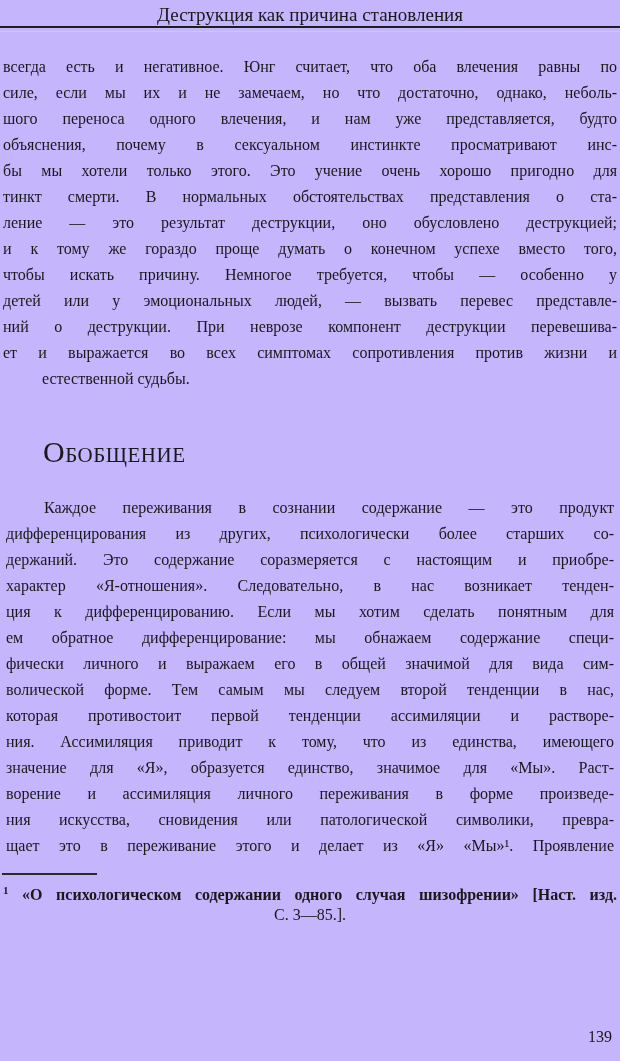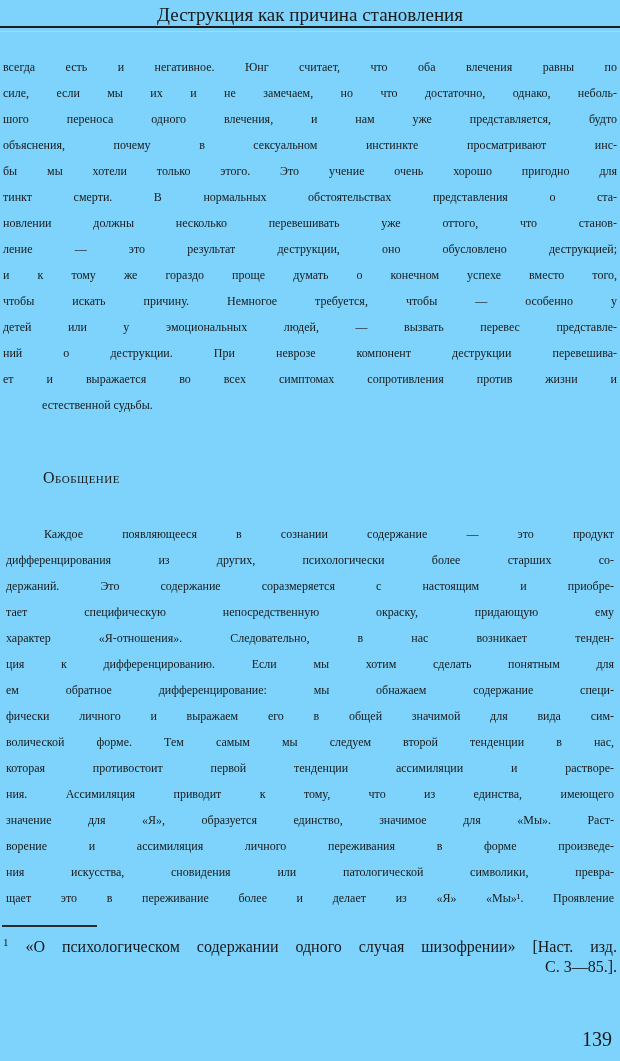--- a/index.html
+++ b/index.html
@@ -1,56 +1,56 @@
 <!DOCTYPE html>
 <html><head>
 <meta charset="utf-8">
 <style>
   html, body { margin: 0; padding: 0; background: #e8e8e6; }
   .page {
     position: relative;
     width: 620px;
     height: 1061px;
     margin: 0 auto;
-    background: #7dd3fc;
+    background: #c4b5fd;
     color: #191919;
     font-family: "Liberation Serif", "DejaVu Serif", serif;
     overflow: hidden;
   }
   .running-head {
     padding-top: 4px;
     height: 21px;
     line-height: 21px;
     text-align: center;
     font-size: 19px;
   }
   .head-rule  { margin-top: 1px; border-top: 2px solid #1e1e1e; height: 0; }
   .head-rule-ghost { margin-top: 3px; border-top: 1px solid #cfcfc9; height: 0; }
 
   .body-text { margin-top: 22px; padding: 0 3px 0 3px; }
 
   .line {
     height: 26px;
     line-height: 26px;
-    font-size: 12px;
+    font-size: 16px;
     text-align: justify;
     text-align-last: justify;
     -moz-text-align-last: justify;
     overflow: hidden;
     white-space: normal;
   }
   .line.indent  { text-indent: 38px; }
   .line.endline { text-align-last: left; margin-left: 39px; -moz-text-align-last: left; }
 
   .section-heading {
     margin: 46px 0 0 40px;
     height: 27px;
     line-height: 27px;
     font-variant: small-caps;
-    font-size: 16px;
+    font-size: 30px;
     letter-spacing: 0.5px;
   }
   .para-2 { margin-top: 30px; padding: 0 3px; }
 
   .footnote-rule {
     margin: 14px 0 0 2px;
     width: 95px;
     border-top: 2px solid #2a2a2a;
     height: 0;
   }
@@ -58,77 +58,76 @@
     margin-top: 10px;
     padding: 0 3px;
     font-size: 16px;
     line-height: 20px;
   }
   .fn-line-1 {
     text-align: justify;
     text-align-last: justify;
     -moz-text-align-last: justify;
     overflow: hidden;
+    font-weight: bold;
   }
-  .fn-line-2 { text-align: right; }
+  .fn-line-2 { text-align: center; }
   sup.fn-marker { font-size: 11px; line-height: 0; }
 
   .page-number {
     position: absolute;
     top: 1028px;
     right: 8px;
-    font-size: 20px;
+    font-size: 16px;
   }
 </style>
 </head>
 <body>
 
 <div class="page">
 
   <div class="running-head">Деструкция как причина становления</div>
   <div class="head-rule"></div>
   <div class="head-rule-ghost"></div>
 
   <div class="body-text">
 
     <div class="paragraph">
         <div class="line">всегда есть и негативное. Юнг считает, что оба влечения равны по</div>
         <div class="line">силе, если мы их и не замечаем, но что достаточно, однако, неболь-</div>
         <div class="line">шого переноса одного влечения, и нам уже представляется, будто</div>
         <div class="line">объяснения, почему в сексуальном инстинкте просматривают инс-</div>
         <div class="line">бы мы хотели только этого. Это учение очень хорошо пригодно для</div>
         <div class="line">тинкт смерти. В нормальных обстоятельствах представления о ста-</div>
-        <div class="line">новлении должны несколько перевешивать уже оттого, что станов-</div>
         <div class="line">ление — это результат деструкции, оно обусловлено деструкцией;</div>
         <div class="line">и к тому же гораздо проще думать о конечном успехе вместо того,</div>
         <div class="line">чтобы искать причину. Немногое требуется, чтобы — особенно у</div>
         <div class="line">детей или у эмоциональных людей, — вызвать перевес представле-</div>
         <div class="line">ний о деструкции. При неврозе компонент деструкции перевешива-</div>
         <div class="line">ет и выражается во всех симптомах сопротивления против жизни и</div>
         <div class="line endline">естественной судьбы.</div>
       </div>
 
     <div class="section-heading">Обобщение</div>
 
     <div class="paragraph para-2">
-        <div class="line indent">Каждое появляющееся в сознании содержание — это продукт</div>
+        <div class="line indent">Каждое переживания в сознании содержание — это продукт</div>
         <div class="line">дифференцирования из других, психологически более старших со-</div>
         <div class="line">держаний. Это содержание соразмеряется с настоящим и приобре-</div>
-        <div class="line">тает специфическую непосредственную окраску, придающую ему</div>
         <div class="line">характер «Я-отношения». Следовательно, в нас возникает тенден-</div>
         <div class="line">ция к дифференцированию. Если мы хотим сделать понятным для</div>
         <div class="line">ем обратное дифференцирование: мы обнажаем содержание специ-</div>
         <div class="line">фически личного и выражаем его в общей значимой для вида сим-</div>
         <div class="line">волической форме. Тем самым мы следуем второй тенденции в нас,</div>
         <div class="line">которая противостоит первой тенденции ассимиляции и растворе-</div>
         <div class="line">ния. Ассимиляция приводит к тому, что из единства, имеющего</div>
         <div class="line">значение для «Я», образуется единство, значимое для «Мы». Раст-</div>
         <div class="line">ворение и ассимиляция личного переживания в форме произведе-</div>
         <div class="line">ния искусства, сновидения или патологической символики, превра-</div>
-        <div class="line">щает это в переживание более и делает из «Я» «Мы»¹. Проявление</div>
+        <div class="line">щает это в переживание этого и делает из «Я» «Мы»¹. Проявление</div>
       </div>
   </div>
 
   <div class="footnote-rule"></div>
 
   <div class="footnote">
     <div class="line fn-line-1" style="height:20px;line-height:20px;font-size:16px;"><sup class="fn-marker">1</sup> <span>«О психологическом содержании одного случая шизофрении» [Наст. изд.</span></div>
     <div class="fn-line-2">С. 3—85.].</div>
   </div>
 

